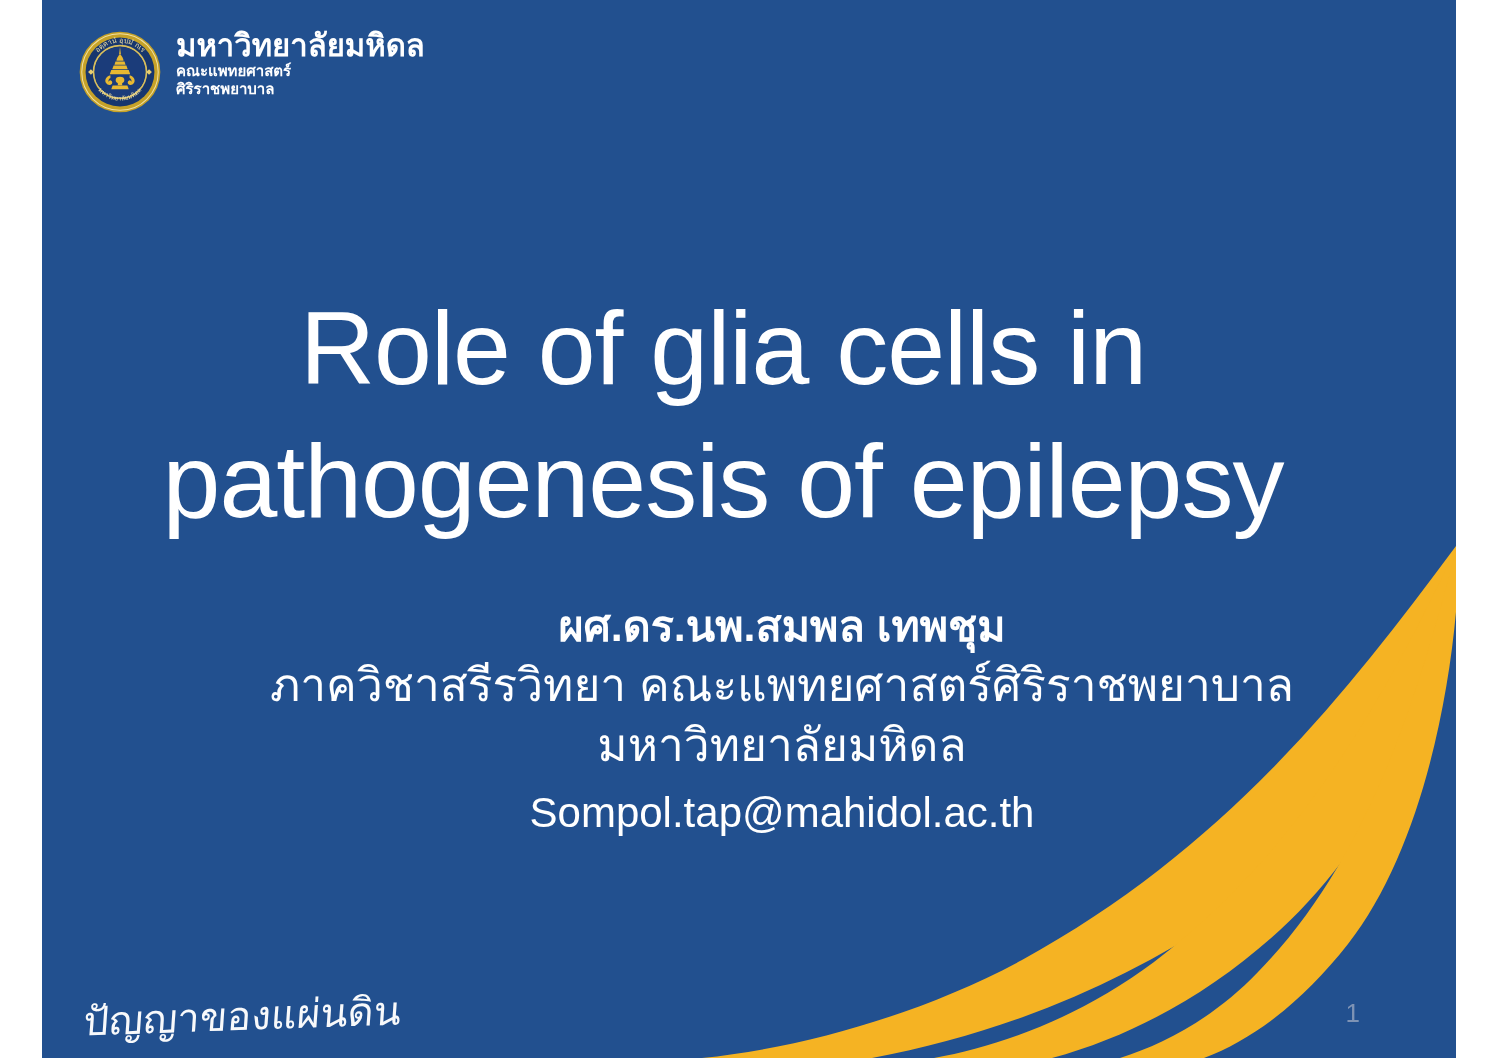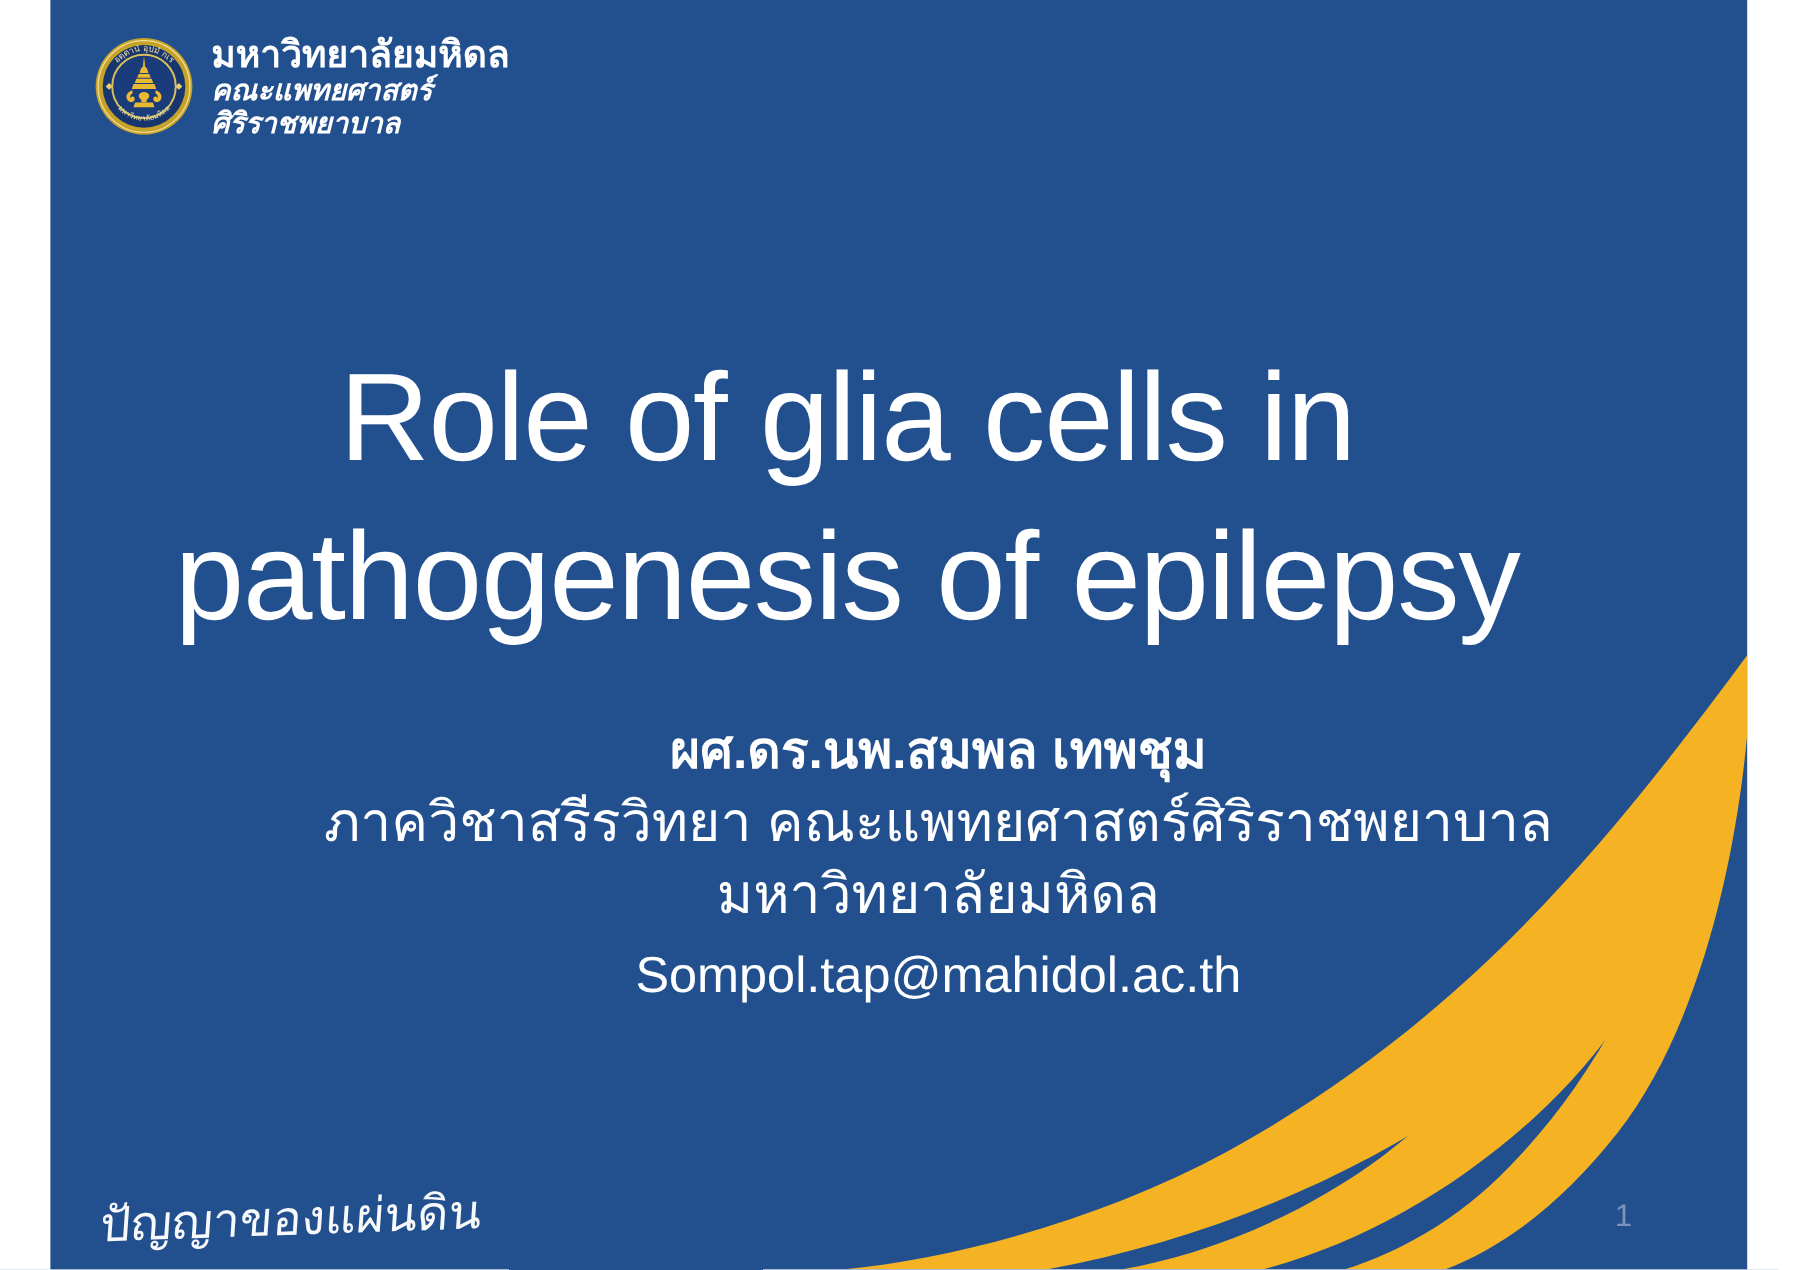--- a/index.html
+++ b/index.html
@@ -65,31 +65,30 @@
     padding-top: 2px;
   }
   #wordmark .line-main {
     font-size: 31px;
     font-weight: bold;
     line-height: 1.04;
     letter-spacing: 0px;
     white-space: nowrap;
   }
   #wordmark .line-sub {
-    font-size: 24px;
+    font-size: 15px;
     font-weight: bold;
     line-height: 1.16;
     white-space: nowrap;
-    font-style: italic;
   }
 
   
   #title-block {
     position: absolute;
-    left: 0;
+    left: 17px;
     top: 282px;
     width: 1328px;
     text-align: center;
     color: #ffffff;
   }
   #slide-title {
     font-size: 104px;
     font-weight: normal;
     line-height: 1.28;
     letter-spacing: -1px;

